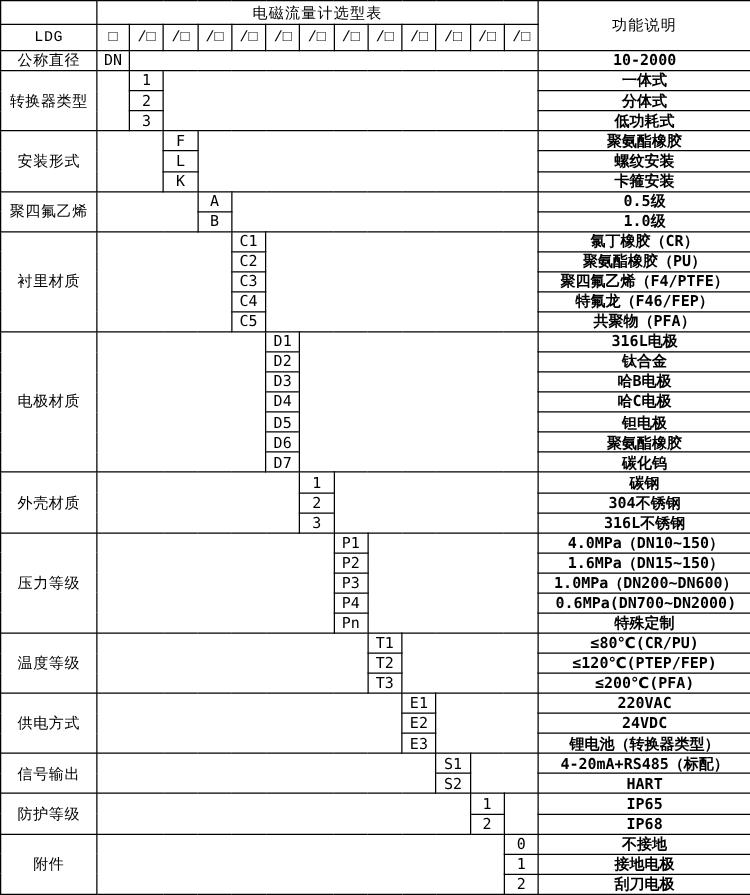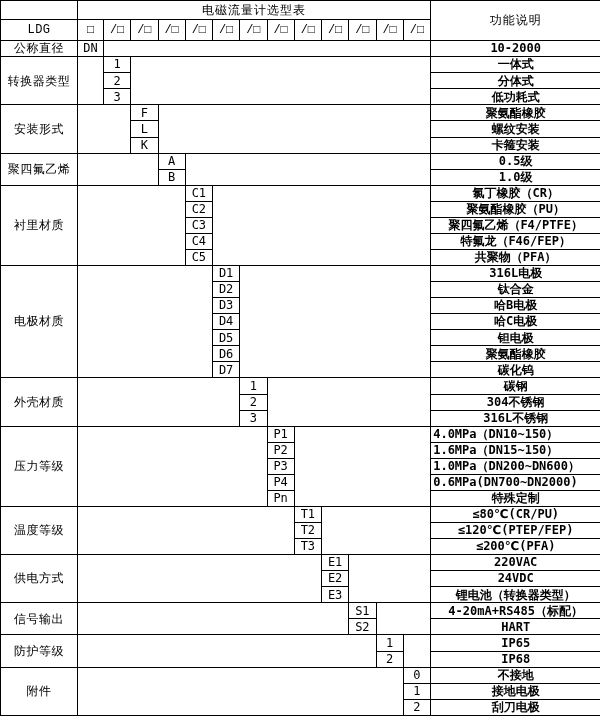--- a/index.html
+++ b/index.html
@@ -65,21 +65,21 @@
     font-size: 12px;
   }
   td.slot {
     font-size: 12.5px;
   }
   td.desc {
     font-size: 12px;
     font-weight: bold;
   }
   td.desc.left {
-    text-align: left;
+    text-align: center;
     padding-left: 2px;
   }
   td.sp {
     
   }
 </style>
 </head>
 <body>
 
 <div id="page">

